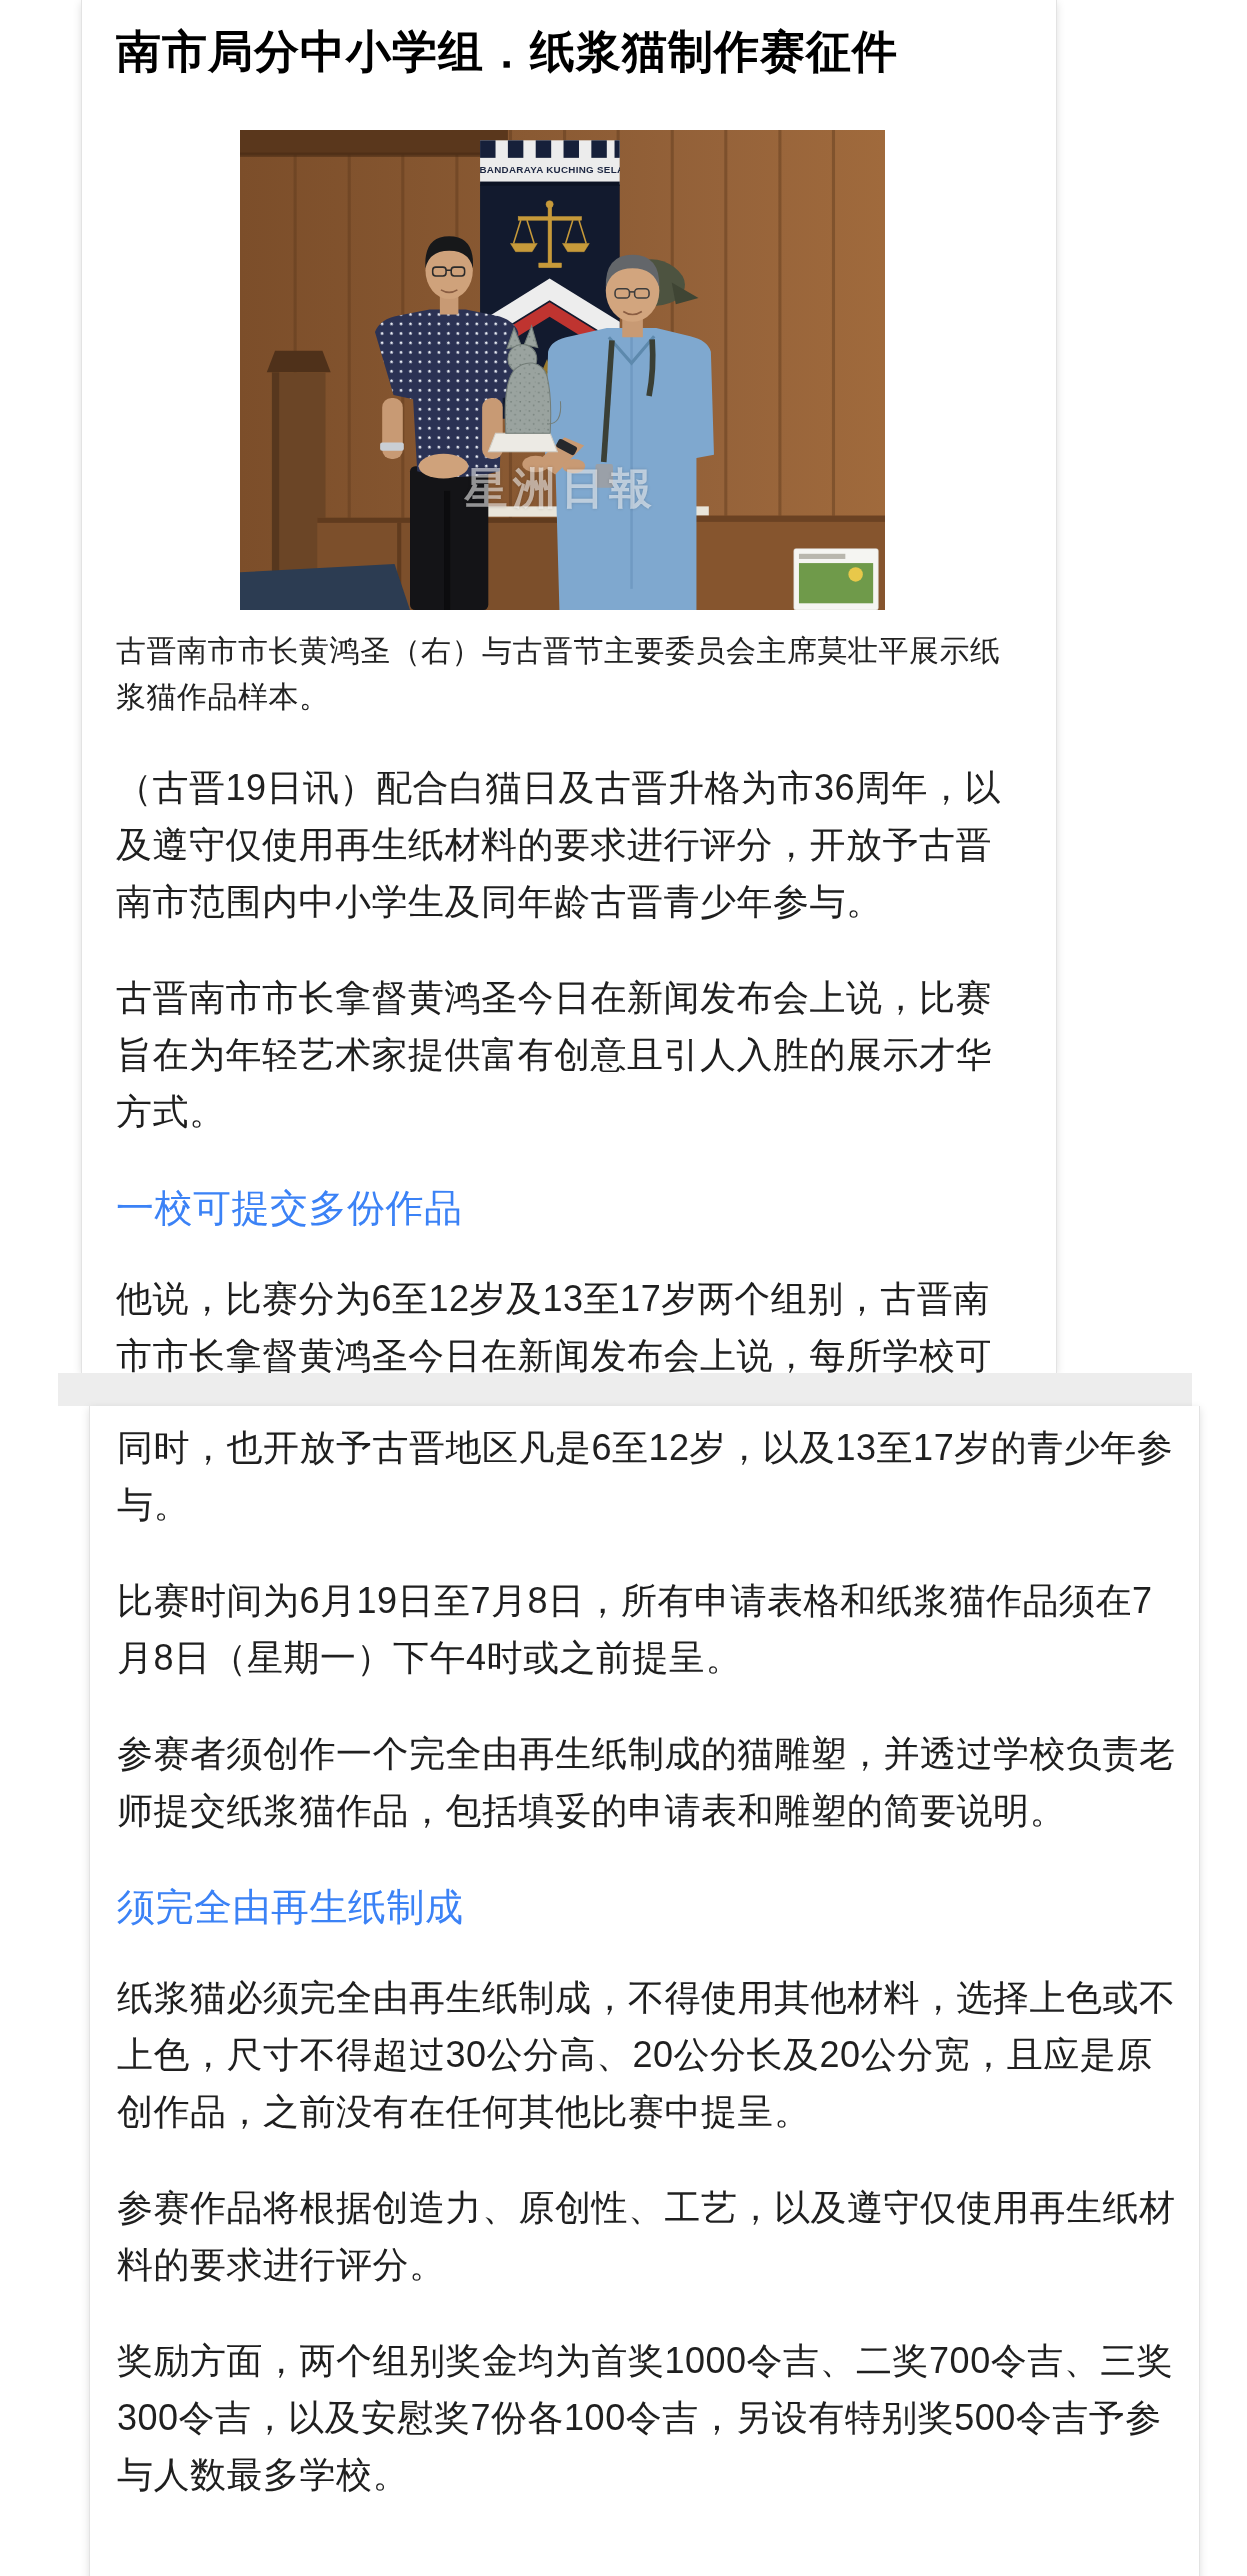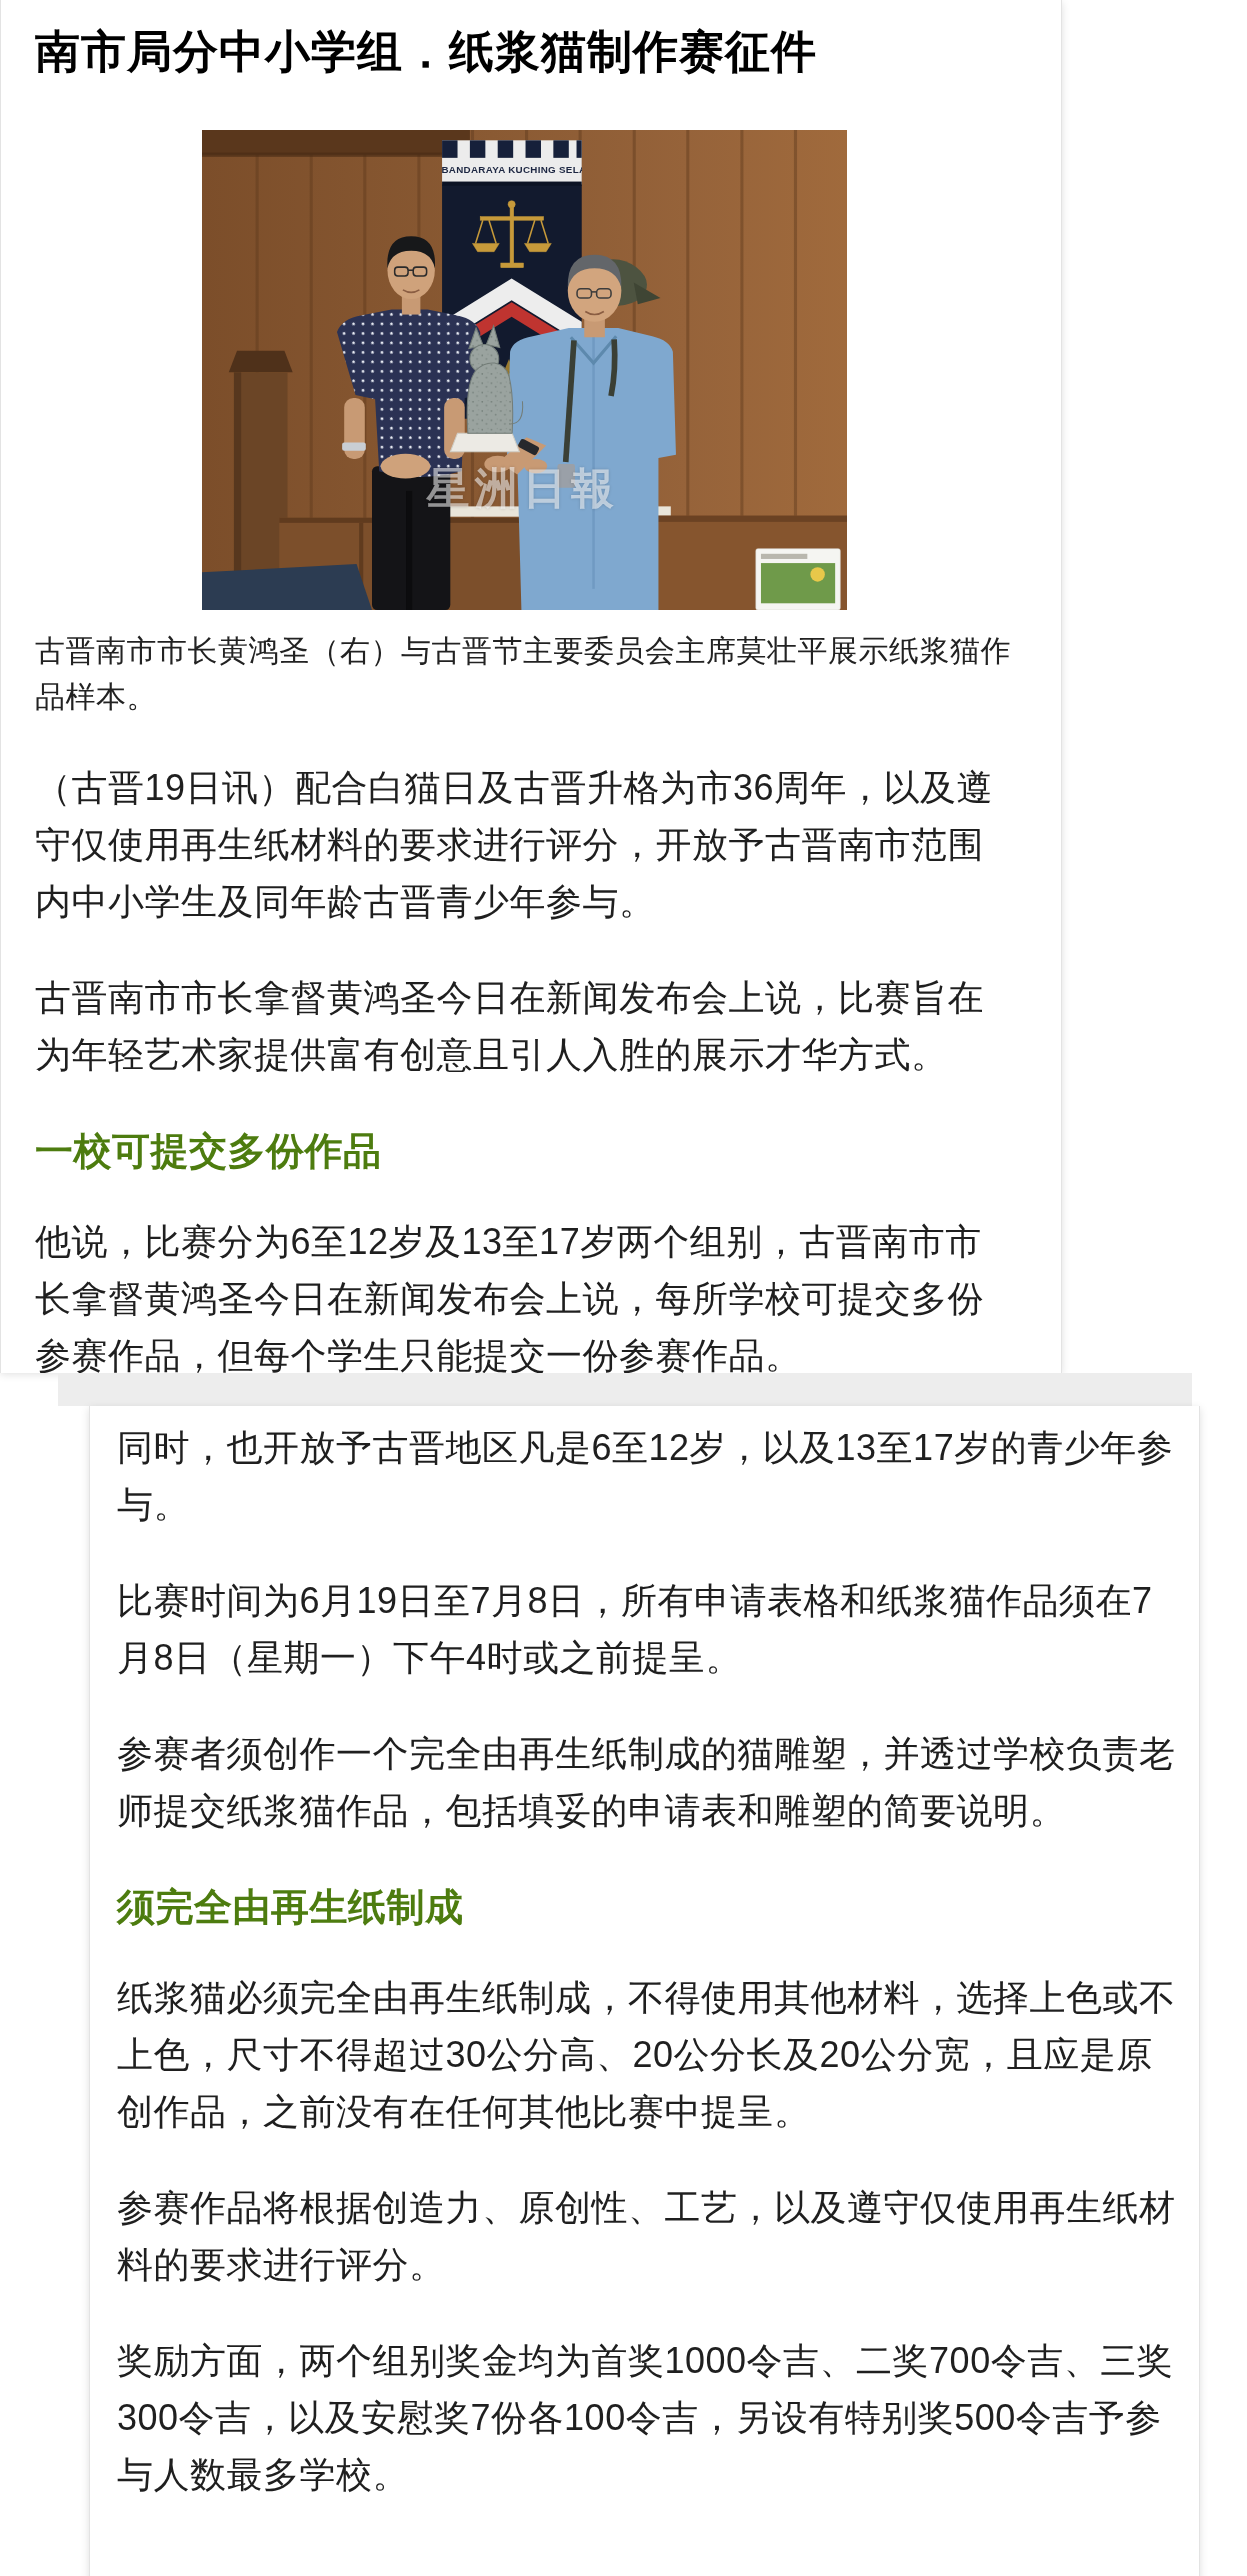--- a/index.html
+++ b/index.html
@@ -10,21 +10,21 @@
     color:#1f1f1f;
   }
   .card{
     background:#ffffff;
     box-sizing:border-box;
     overflow:hidden;
     border-left:0.5px solid #e3e3e3;
     border-right:0.5px solid #e3e3e3;
     box-shadow:0 1.5px 8.2px rgba(0,0,0,0.13);
   }
-  .card1{width:1062px;height:1373px;padding:20.6px 48px 0 34px;}
+  .card1{margin-left:81px;width:976px;height:1373px;padding:20.6px 48px 0 34px;}
   .card2{margin-left:89px;width:1111px;height:1316px;padding:0 16.5px 0 27px;}
   .gap{height:33px;margin-left:58px;width:1134px;background:#ededed;}
   h1{
     margin:0;
     font-size:45px;line-height:61px;
     font-weight:800;color:#000;letter-spacing:1px;
   }
   figure{margin:0;}
   .photo{
     position:relative;width:645px;height:480px;
@@ -47,21 +47,21 @@
     font-size:30px;line-height:46px;color:#222;letter-spacing:0.5px;
   }
   p.body{
     font-size:36px;line-height:57px;letter-spacing:0.5px;
     margin:0 0 39px;
   }
   p.first1{margin-top:39px;}
   p.first2{margin-top:13px;}
   p.last2{margin-bottom:0;}
   h2.sub{
-    font-size:38px;line-height:58px;font-weight:700;color:#4d7c0f;
+    font-size:38px;line-height:58px;font-weight:400;color:#3b82f6;
     margin:33px 0;letter-spacing:0.5px;
   }
 </style>
 </head>
 <body>
 
 <div>
 
   <section class="card card1">
     <h1>南市局分中小学组．纸浆猫制作赛征件</h1>

